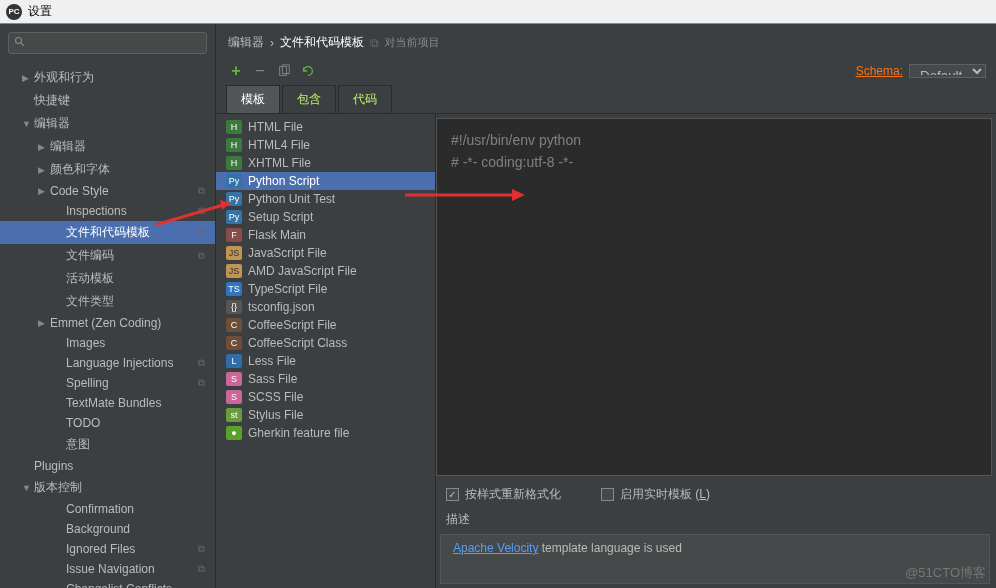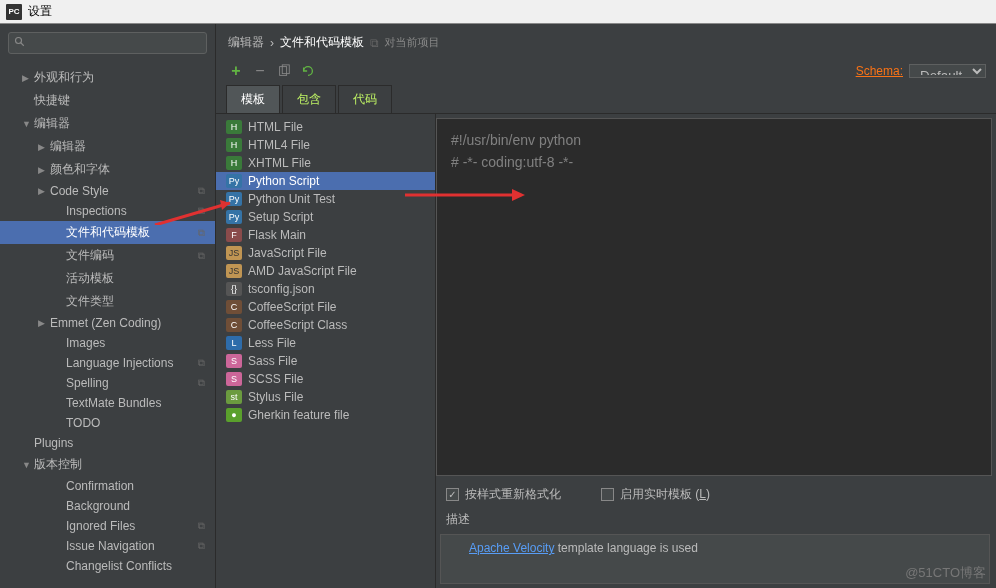--- a/index.html
+++ b/index.html
@@ -1,19 +1,19 @@
 <!DOCTYPE html>
 <html><head>
   <meta charset="utf-8">
   <style>
     * { margin: 0; padding: 0; box-sizing: border-box; font-family: -apple-system, "Segoe UI", sans-serif; }
     body { background: #3c3f41; color: #bbbbbb; font-size: 12px; width: 996px; height: 588px; overflow: hidden; }
     
     .titlebar { background: #f0f0f0; color: #000; height: 24px; display: flex; align-items: center; padding: 0 6px; font-size: 12px; border-bottom: 1px solid #888; }
-    .app-icon { width: 16px; height: 16px; background: #333; color: #fff; display: inline-flex; align-items: center; justify-content: center; font-size: 8px; font-weight: bold; margin-right: 6px; border-radius: 1px; }
+    .app-icon { width: 16px; height: 16px; background: #333; color: #fff; display: inline-flex; align-items: center; justify-content: center; font-size: 8px; font-weight: bold; margin-right: 6px; border-radius: 8px; }
     
     .content { display: flex; height: 564px; background: #3c3f41; }
     
     .sidebar { width: 216px; background: #3c3f41; border-right: 1px solid #2b2b2b; display: flex; flex-direction: column; }
     .search-box { padding: 8px; }
     .search-input { width: 100%; background: #45494a; border: 1px solid #5e6060; color: #bbb; padding: 2px 6px 2px 22px; border-radius: 3px; height: 22px; }
     .search-wrap { position: relative; }
     .search-wrap .icon { position: absolute; left: 6px; top: 4px; color: #888; }
     
     .tree { flex: 1; overflow-y: auto; padding-top: 4px; }
@@ -64,21 +64,21 @@
     .code-area { flex: 1; background: #2b2b2b; padding: 10px 14px; font-family: "Consolas", monospace; font-size: 14px; line-height: 1.6; border: 1px solid #555; margin: 4px 4px 4px 0; }
     .comment { color: #808080; }
     
     .options-row { padding: 6px 10px; display: flex; align-items: flex-end; gap: 40px; }
     .chk-label { display: flex; align-items: center; gap: 6px; cursor: pointer; }
     .chk { width: 13px; height: 13px; border: 1px solid #888; background: #45494a; display: inline-flex; align-items: center; justify-content: center; font-size: 10px; }
     .chk.checked::after { content: "✓"; color: #bbb; }
     .underline { text-decoration: underline; }
     
     .desc-label { padding: 2px 10px; color: #bbb; }
-    .desc-box { margin: 4px 6px 4px 4px; border: 1px solid #555; background: #45494a; padding: 6px 28px; color: #bbb; min-height: 50px; }
+    .desc-box { margin: 4px 6px 4px 4px; border: 1px solid #555; background: #45494a; padding: 6px 12px; color: #bbb; min-height: 50px; }
     .desc-box a { color: #589df6; text-decoration: underline; }
     
     .watermark { position: absolute; bottom: 6px; right: 10px; color: #777; font-size: 13px; pointer-events: none; }
     
     
     .arrow { position: absolute; pointer-events: none; z-index: 100; }
     .arrow-line { stroke: #e03131; stroke-width: 3; fill: none; }
     .arrow-head { fill: #e03131; }
   </style>
 </head>
@@ -169,20 +169,24 @@
           <span>Spelling</span>
           <span class="tree-copy">⧉</span>
         </div>
         <div class="tree-item tree-indent-3">
           <span class="tree-chev"></span>
           <span>TextMate Bundles</span>
         </div>
         <div class="tree-item tree-indent-3">
           <span class="tree-chev"></span>
           <span>TODO</span>
+        </div>
+        <div class="tree-item tree-indent-3">
+          <span class="tree-chev"></span>
+          <span>意图</span>
         </div>
         <div class="tree-item tree-indent-1">
           <span class="tree-chev"></span>
           <span>Plugins</span>
         </div>
         <div class="tree-item tree-indent-1">
           <span class="tree-chev">▼</span>
           <span>版本控制</span>
         </div>
         <div class="tree-item tree-indent-3">
@@ -278,20 +282,24 @@
           </div>
           <div class="tpl-item">
             <span class="tpl-icon ic-js">JS</span>
             <span>JavaScript File</span>
           </div>
           <div class="tpl-item">
             <span class="tpl-icon ic-js">JS</span>
             <span>AMD JavaScript File</span>
           </div>
           <div class="tpl-item">
+            <span class="tpl-icon ic-ts">TS</span>
+            <span>TypeScript File</span>
+          </div>
+          <div class="tpl-item">
             <span class="tpl-icon ic-json">{}</span>
             <span>tsconfig.json</span>
           </div>
           <div class="tpl-item">
             <span class="tpl-icon ic-coffee">C</span>
             <span>CoffeeScript File</span>
           </div>
           <div class="tpl-item">
             <span class="tpl-icon ic-coffee">C</span>
             <span>CoffeeScript Class</span>

